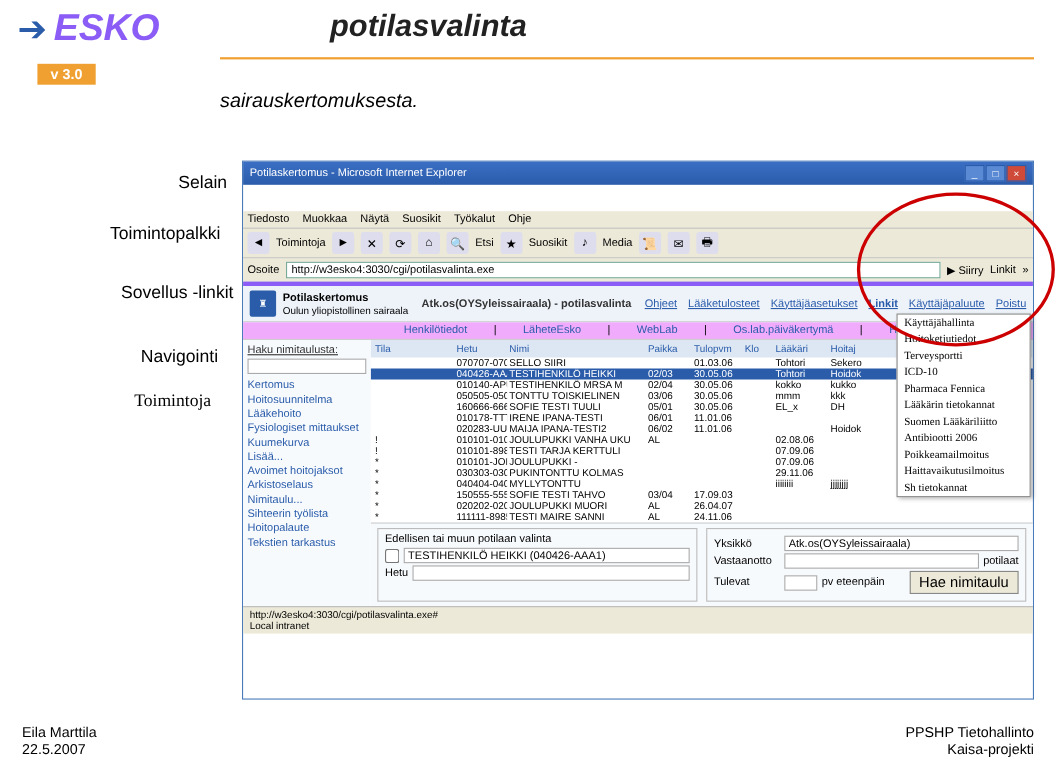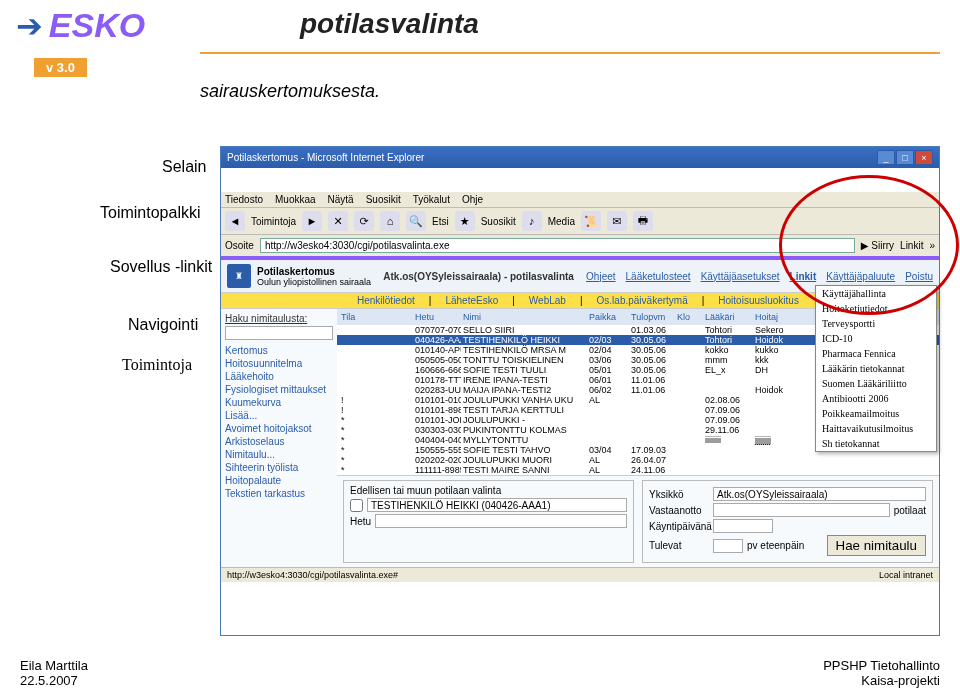--- a/index.html
+++ b/index.html
@@ -46,21 +46,21 @@
   .app-subtitle { font-weight: bold; color: #333; }
   .top-tabs { display: flex; gap: 10px; font-size: 10px; position: relative; }
   .top-tab { color: #2a5caa; text-decoration: underline; }
   .top-tab.active { font-weight: bold; }
   
   .dropdown { position: absolute; top: 14px; right: -4px; width: 122px; background: #fff; border: 1px solid #888; z-index: 50; box-shadow: 2px 2px 4px rgba(0,0,0,0.3); font-family: Liberation Serif, serif; }
   .dropdown div { padding: 2px 6px; font-size: 10px; white-space: nowrap; }
   
   .ellipse { position: absolute; border: 3px solid #c00; border-radius: 50%; width: 180px; height: 140px; top: 175px; right: 1px; z-index: 60; pointer-events: none; }
   
-  .sub-links { background: #fde047; padding: 2px 6px; display: flex; gap: 14px; font-size: 10px; border-bottom: 1px solid #ccc; }
+  .sub-links { background: #f0abfc; padding: 2px 6px; display: flex; gap: 24px; font-size: 10px; border-bottom: 1px solid #ccc; }
   .sub-links span { color: #2a5caa; }
   
   .main-row { display: flex; flex: 1; overflow: hidden; }
   .sidebar { width: 116px; background: #f7fafd; padding: 4px; font-size: 10px; }
   .sidebar-title { color: #333; margin-bottom: 2px; text-decoration: underline; }
   .sidebar-input { width: 100%; border: 1px solid #aaa; background: #fff; height: 14px; margin-bottom: 4px; }
   .sidebar-item { color: #2a5caa; padding: 1px 0; display: block; }
   
   .data-area { flex: 1; overflow: hidden; display: flex; flex-direction: column; }
   .tbl-head { display: grid; grid-template-columns: 74px 48px 126px 42px 46px 28px 50px 42px; background: #dde7f3; font-size: 9px; padding: 2px; }
@@ -70,21 +70,21 @@
   .tbl-row div { padding: 0 2px; overflow: hidden; white-space: nowrap; }
   .tbl-row.sel { background: #2a5caa; color: #fff; }
   
   .bottom-boxes { display: flex; gap: 8px; padding: 4px 6px; border-top: 1px solid #ccc; background: #f7fafd; font-size: 10px; }
   .box { border: 1px solid #bbb; padding: 4px 6px; flex: 1; }
   .box-row { display: flex; align-items: center; gap: 4px; margin: 2px 0; }
   .box-input { flex: 1; border: 1px solid #aaa; background: #fff; height: 14px; }
   .box-input.filled { padding: 0 3px; line-height: 14px; }
   .hae-btn { background: #ece9d8; border: 1px solid #888; padding: 2px 8px; }
   
-  .statusbar { background: #ece9d8; display: flex; justify-content: space-between; padding: 2px 6px; font-size: 9px; border-top: 1px solid #bbb; }
+  .statusbar { background: #ece9d8; display: flex; justify-content: space-between; padding: 2px 6px; font-size: 9px; border-top: 1px solid #bbb; flex-direction: column; }
 </style>
 </head>
 <body>
 
 <div class="logo-area">
   <span class="logo-man">➔</span>
   <span class="logo-text">ESKO</span>
 </div>
 <div class="version-badge">v 3.0</div>
 <div class="title">potilasvalinta</div>
@@ -395,24 +395,20 @@
           <div class="box-row">
             <span style="width:60px">Yksikkö</span>
             <div class="box-input filled">Atk.os(OYSyleissairaala)</div>
           </div>
           <div class="box-row">
             <span style="width:60px">Vastaanotto</span>
             <div class="box-input"></div>
             <span>potilaat</span>
           </div>
           <div class="box-row">
-            <span style="width:60px">Käyntipäivänä</span>
-            <div class="box-input" style="flex:0 0 60px"></div>
-          </div>
-          <div class="box-row">
             <span style="width:60px">Tulevat</span>
             <div class="box-input" style="flex:0 0 30px"></div>
             <span>pv eteenpäin</span>
             <span style="flex:1"></span>
             <button class="hae-btn">Hae nimitaulu</button>
           </div>
         </div>
       </div>
     </div>
   </div>

